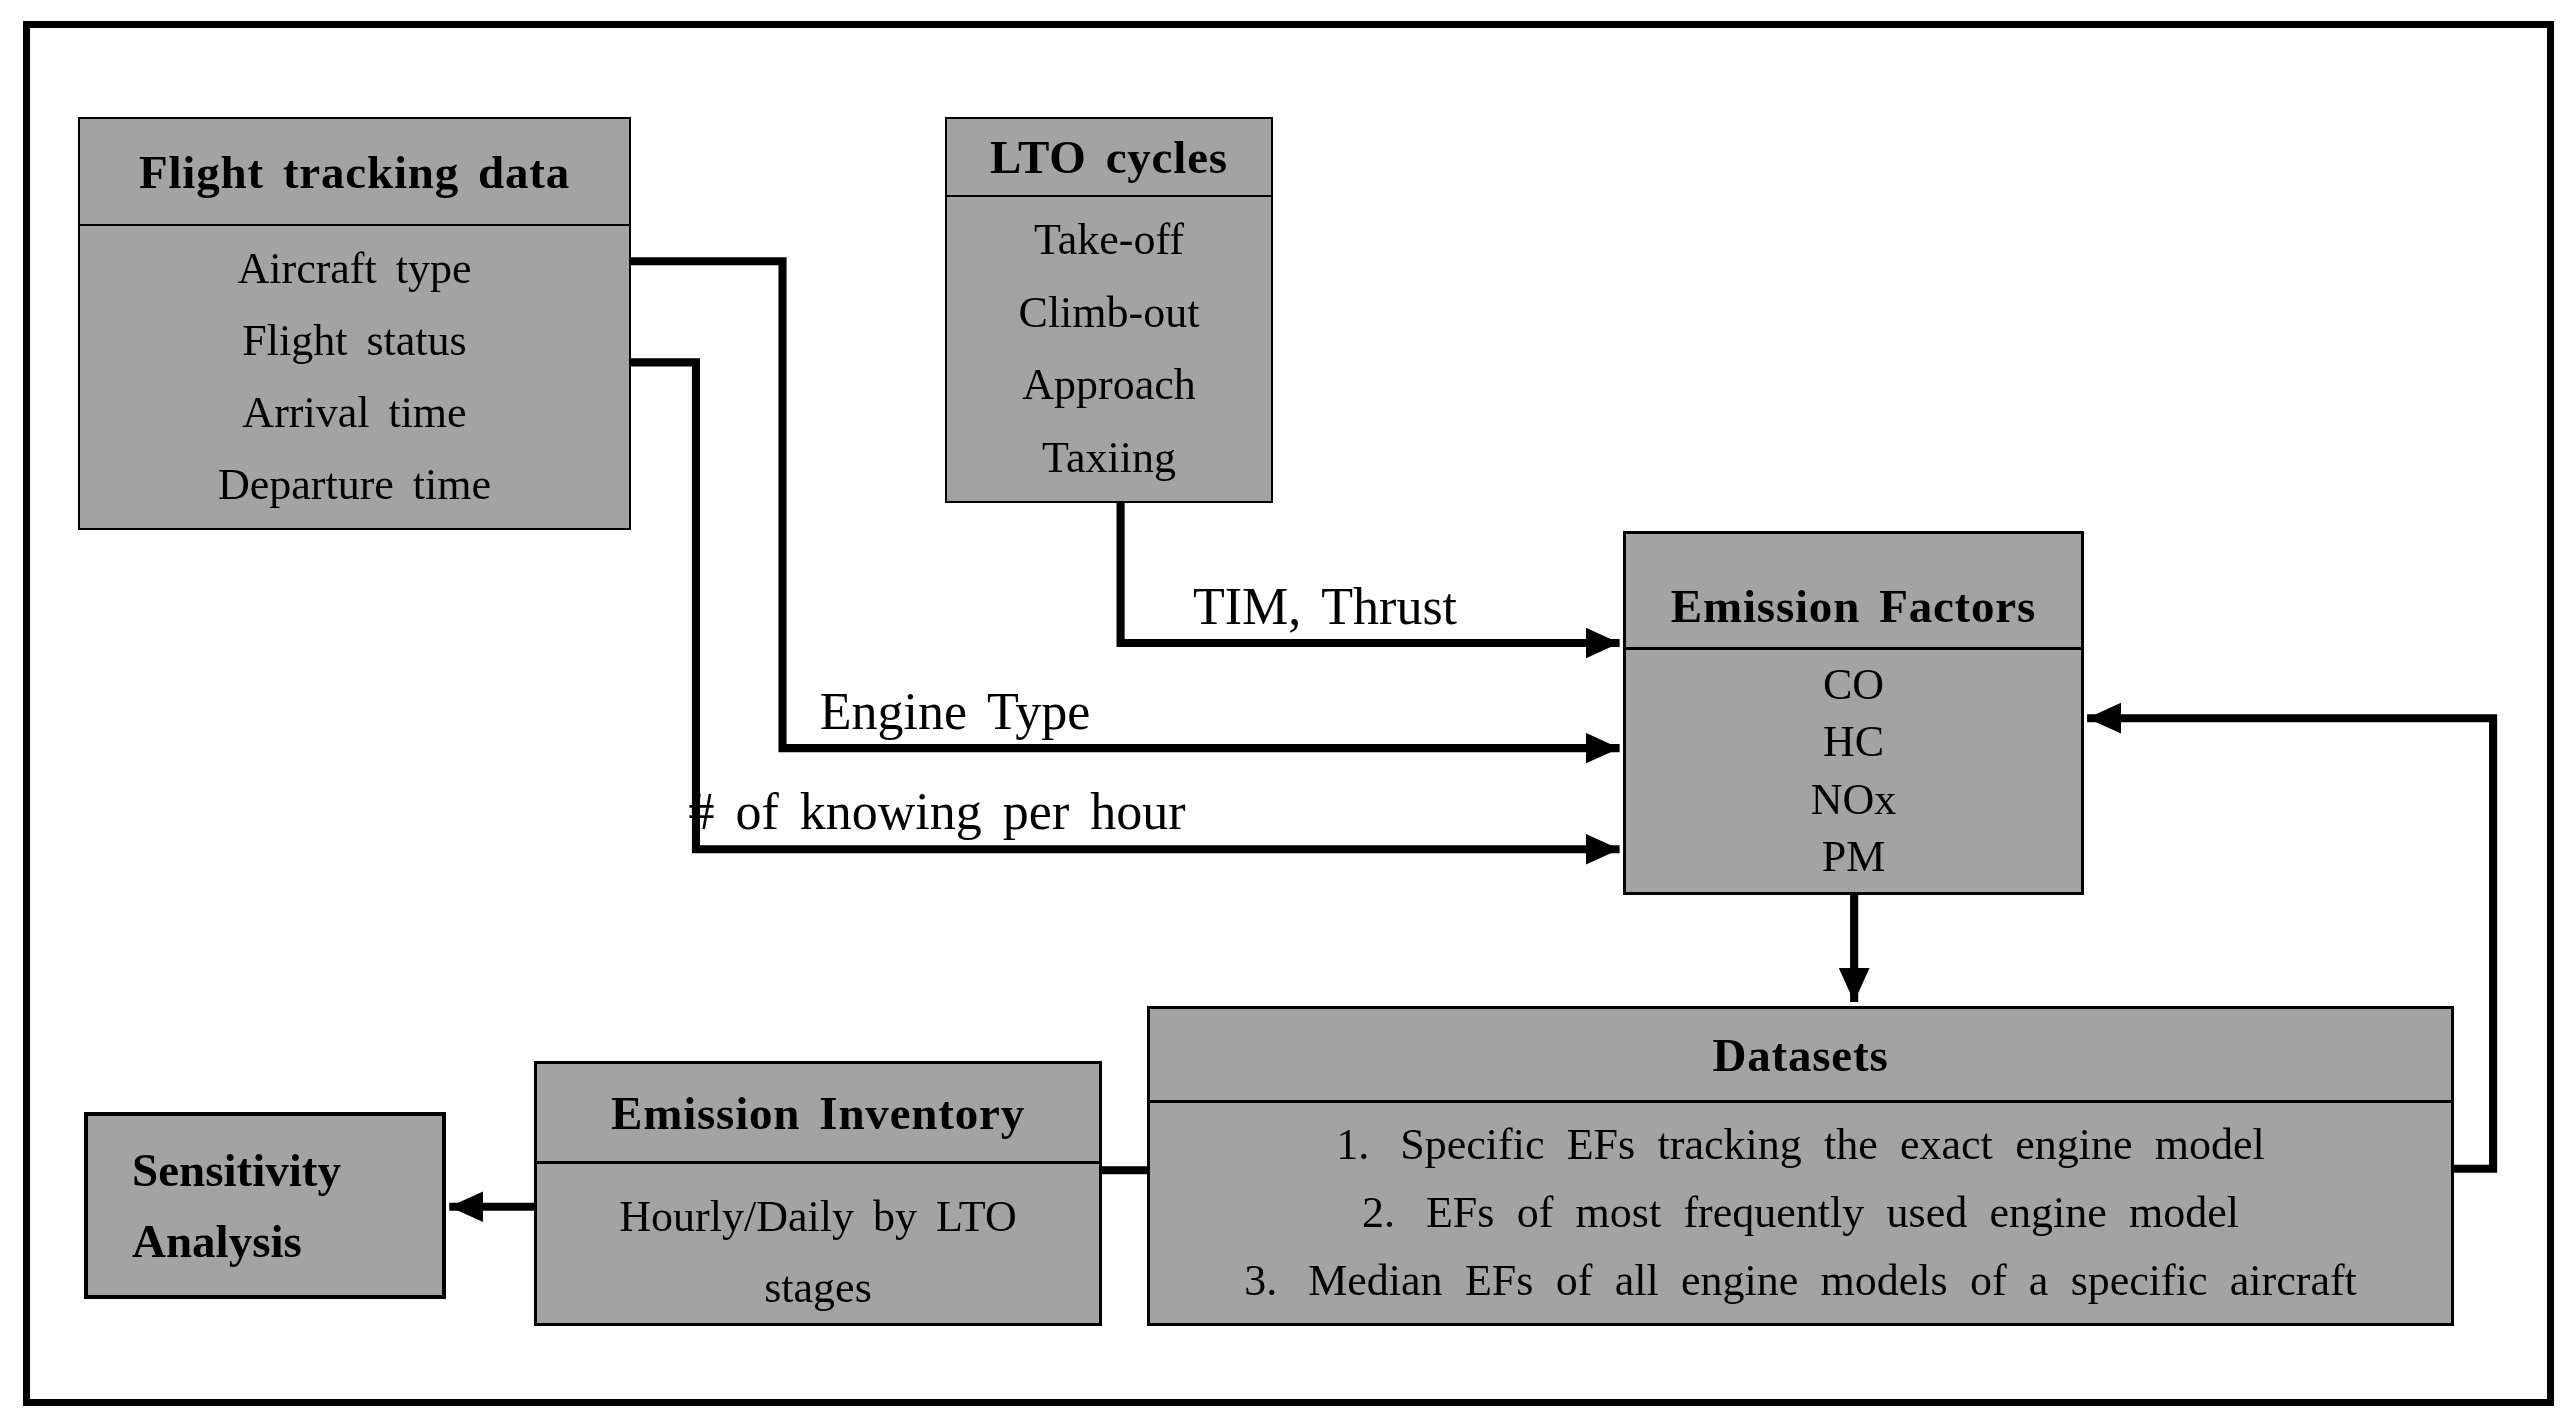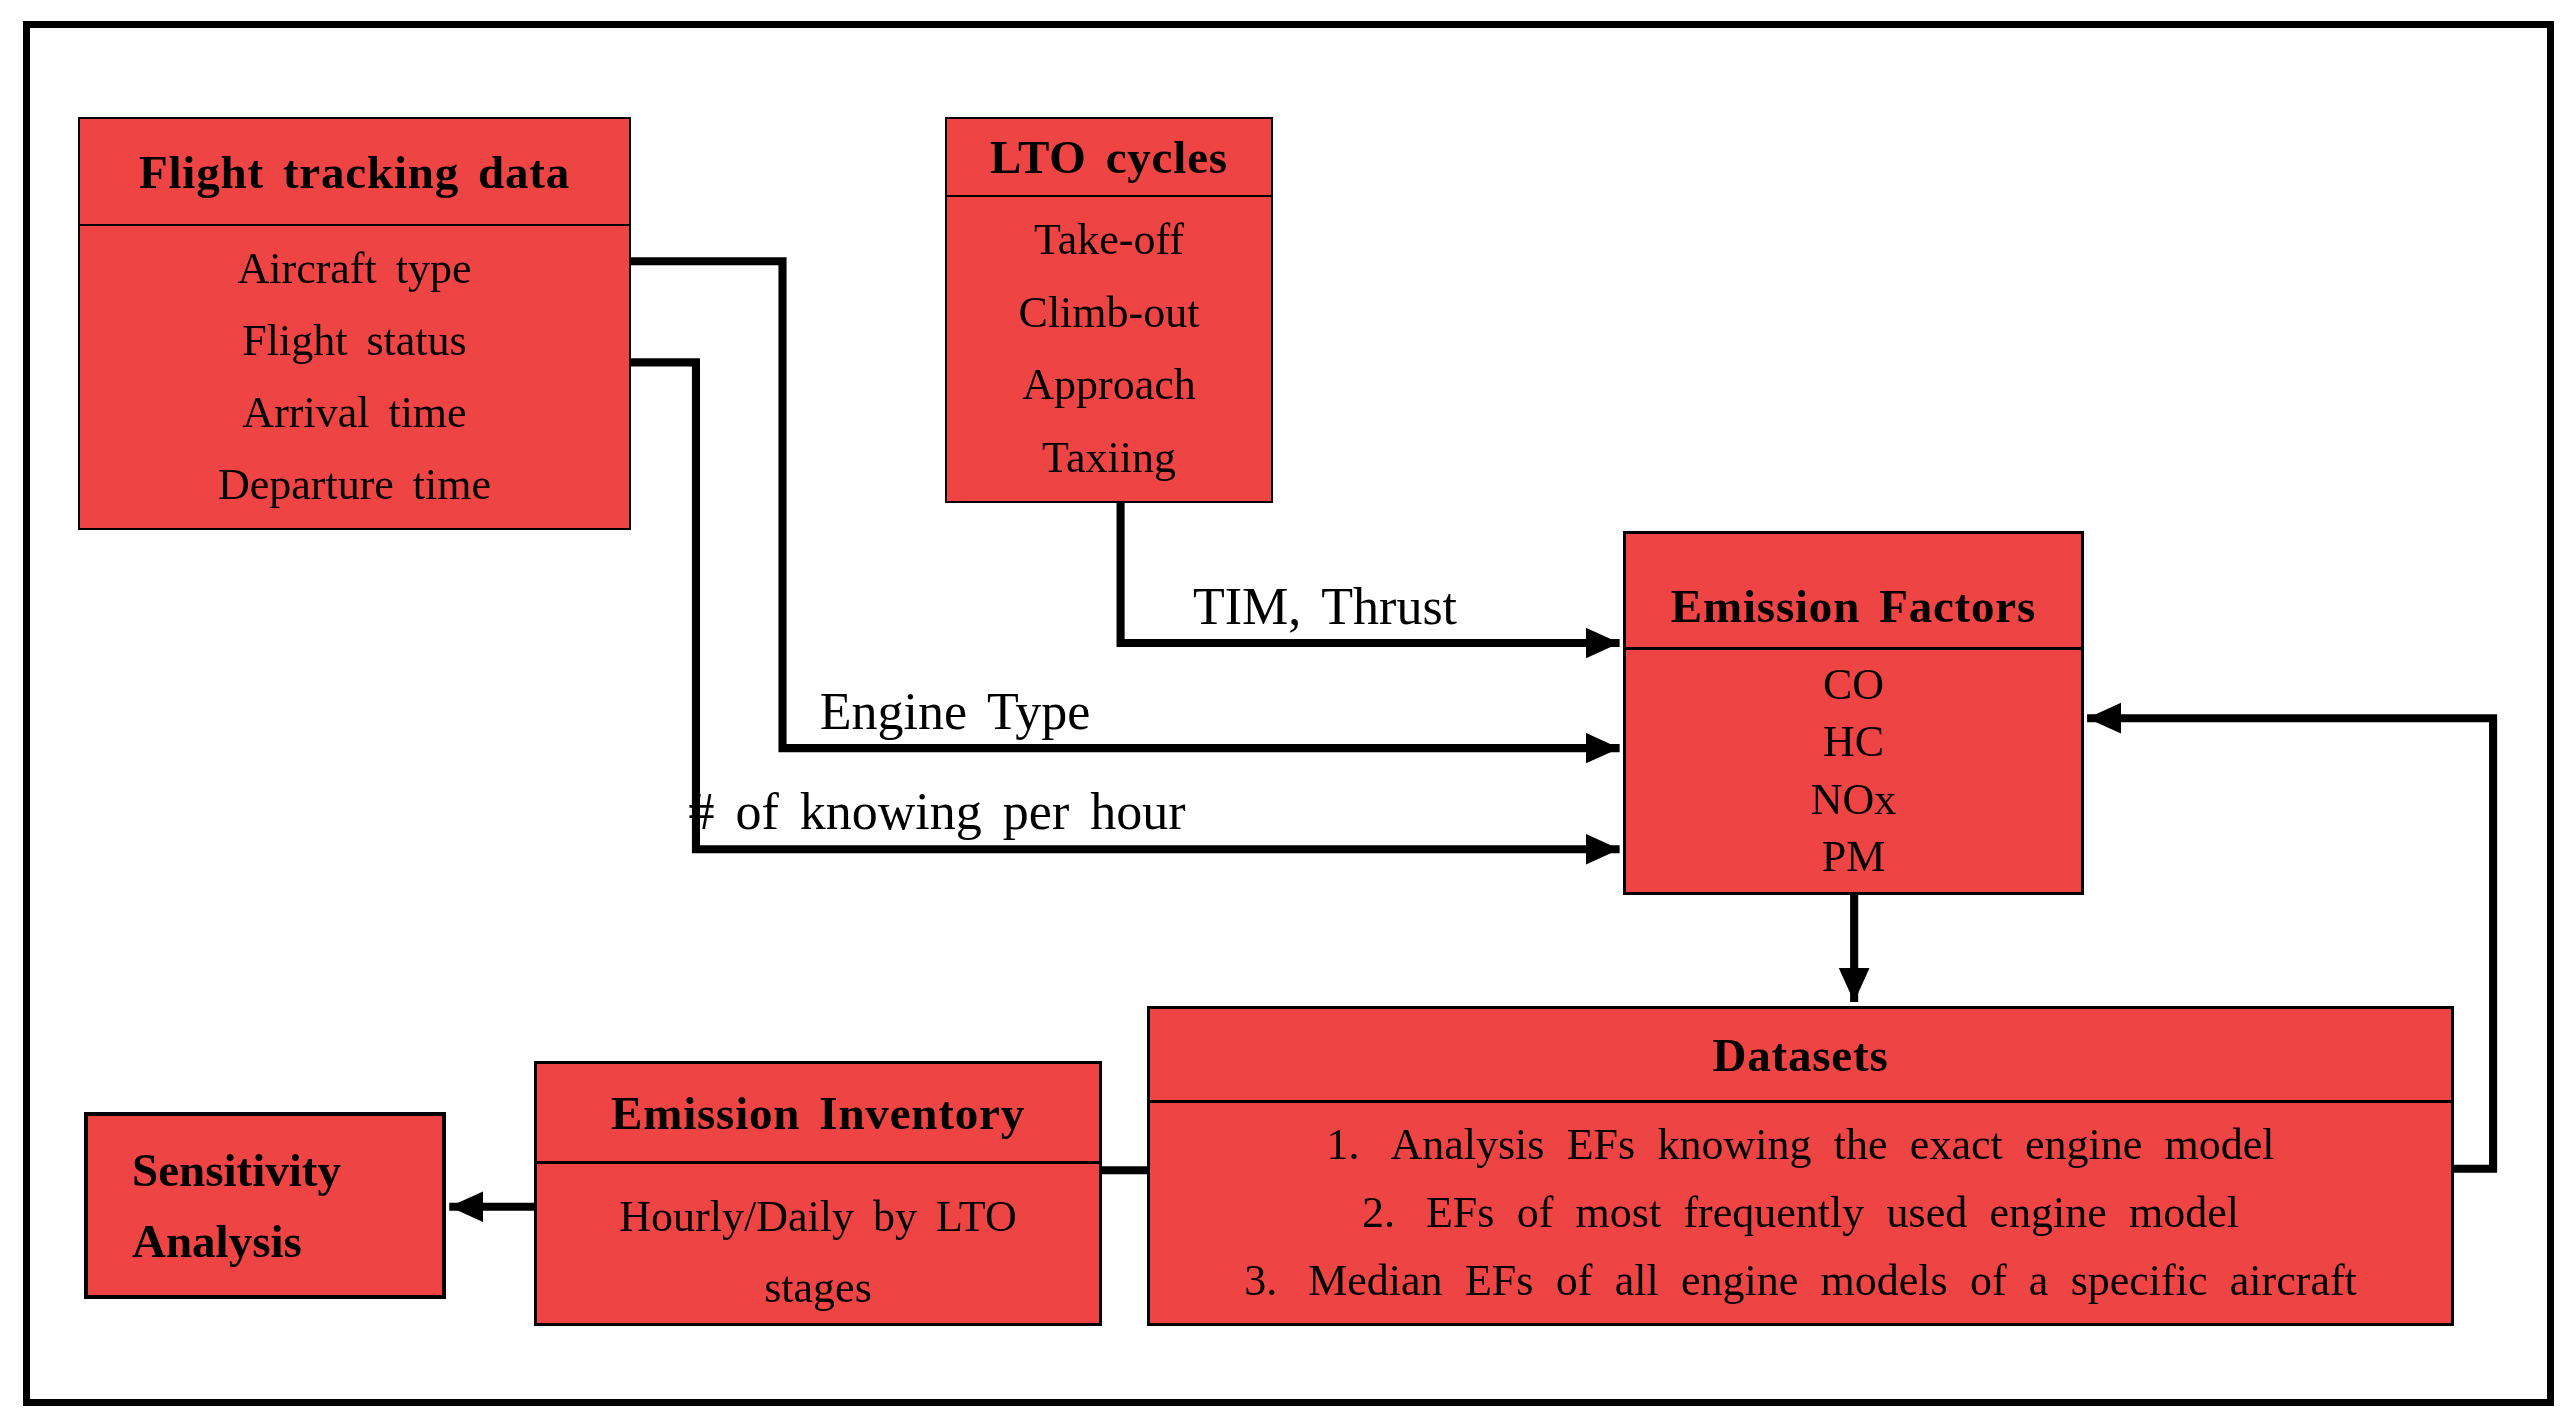--- a/index.html
+++ b/index.html
@@ -26,21 +26,21 @@
     box-sizing: border-box;
   }
   #arrow-layer {
     position: absolute;
     left: 0; top: 0;
     width: 2576px; height: 1417px;
     z-index: 1;
   }
   .node {
     position: absolute;
-    background: #ef4444;
+    background: #a3a3a3;
     border: 2.4px solid #000000;
     box-sizing: border-box;
     display: flex;
     flex-direction: column;
     z-index: 2;
   }
   .node-header {
     display: flex;
     align-items: center;
     justify-content: center;
@@ -184,21 +184,21 @@
       <div class="node-item">NOx</div>
       <div class="node-item">PM</div>
     </div>
   </div>
 
   <div class="node" id="box-datasets">
     <div class="node-header">Datasets</div>
     <div class="node-items">
       <div class="dataset-row">
         <span class="dataset-num">1.</span>
-        <span class="dataset-text">Analysis EFs knowing the exact engine model</span>
+        <span class="dataset-text">Specific EFs tracking the exact engine model</span>
       </div>
       <div class="dataset-row">
         <span class="dataset-num">2.</span>
         <span class="dataset-text">EFs of most frequently used engine model</span>
       </div>
       <div class="dataset-row">
         <span class="dataset-num">3.</span>
         <span class="dataset-text">Median EFs of all engine models of a specific aircraft</span>
       </div>
     </div>

